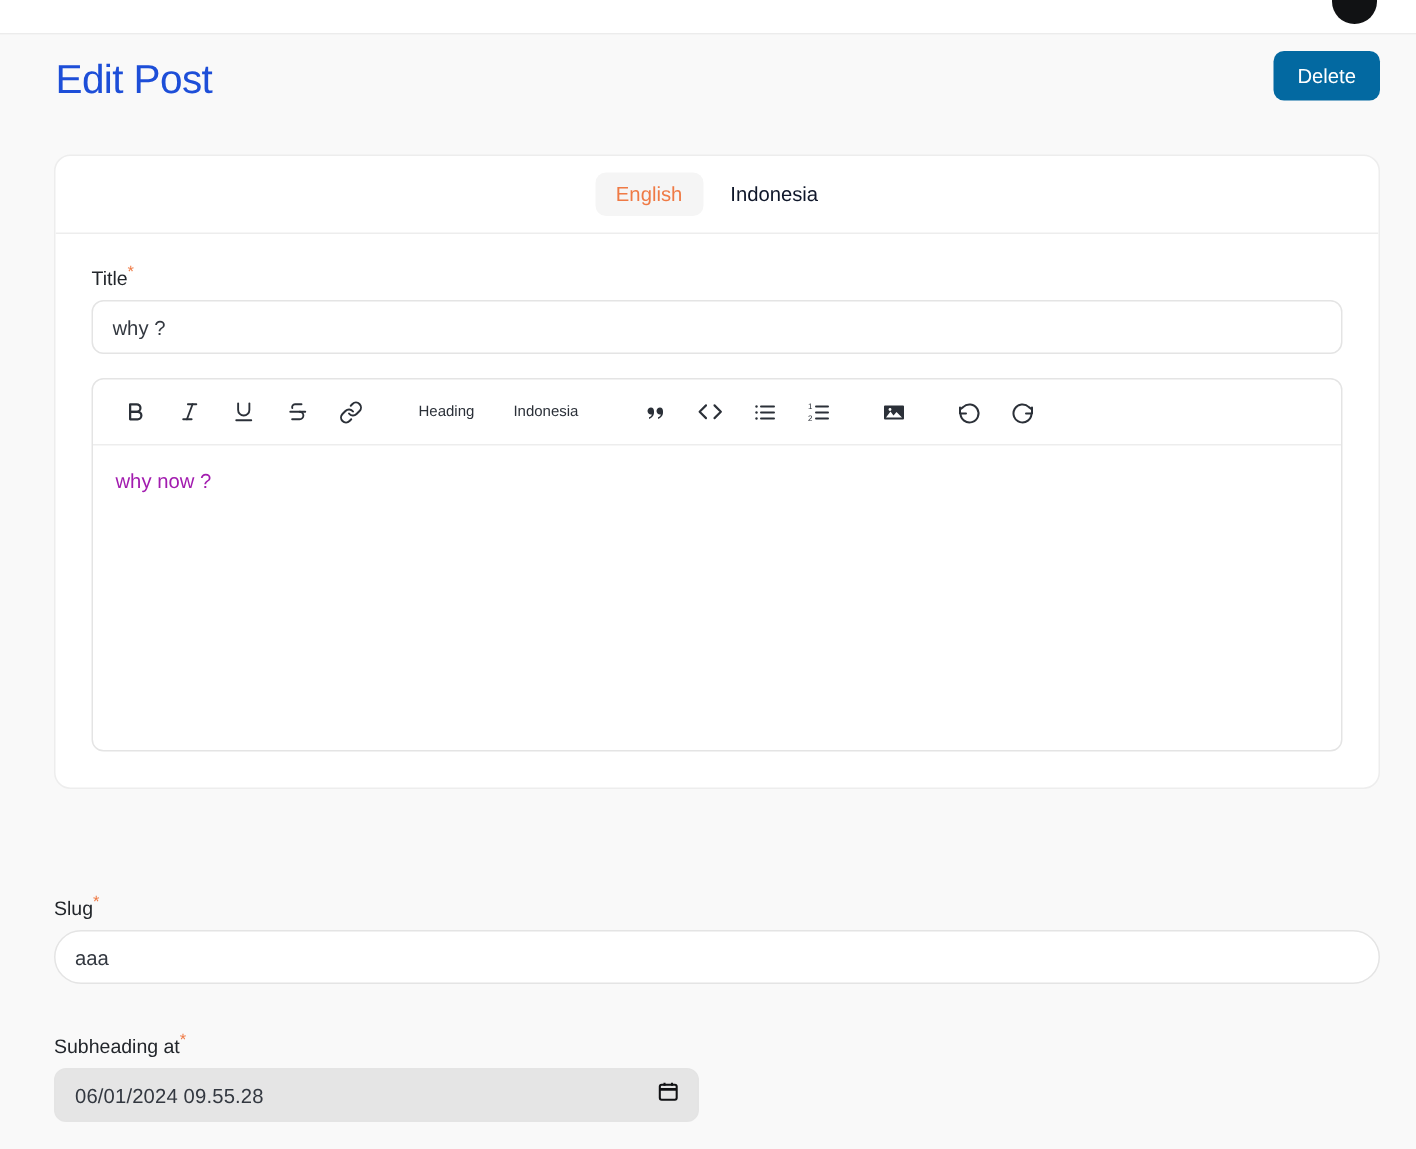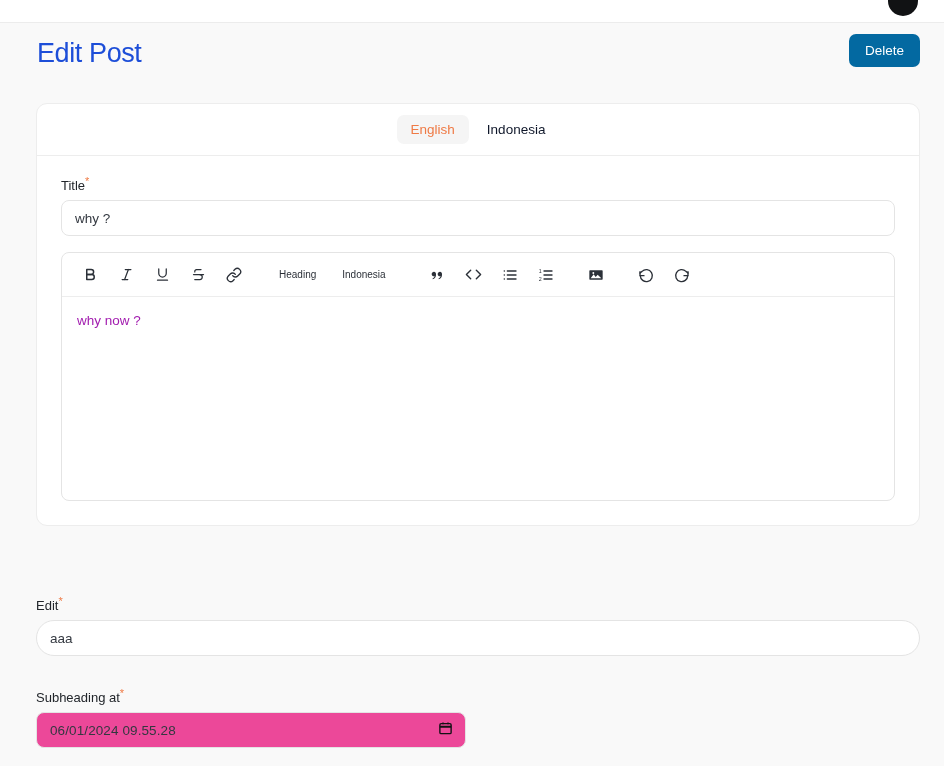--- a/index.html
+++ b/index.html
@@ -192,21 +192,21 @@
 
   .slug-wrap { top: 598px; }
   .published-wrap { top: 690px; }
 
   .date-input-box {
     position: relative;
     width: 430px;
     height: 36px;
     border: 1px solid #e4e4e4;
     border-radius: 8px;
-    background: #ec4899;
+    background: #e5e5e5;
     display: flex;
     align-items: center;
     padding: 0 13px;
   }
   .date-value {
     font-size: 13.5px;
     color: #333840;
     letter-spacing: 0.1px;
   }
   .calendar-icon {
@@ -355,21 +355,21 @@
         </div>
 
         <div class="editor-area" contenteditable="true" style="">why now ?</div>
       </div>
     </div>
 
   </div>
 </div>
 
 <div class="outer-field slug-wrap">
-  <label class="label"><span>Edit</span><span class="req">*</span></label>
+  <label class="label"><span>Slug</span><span class="req">*</span></label>
   <input class="text-input" type="text" value="aaa" style="">
 </div>
 
 <div class="outer-field published-wrap">
   <label class="label"><span>Subheading at</span><span class="req">*</span></label>
   <div class="date-input-box">
     <span class="date-value">06/01/2024 09.55.28</span>
     <span class="calendar-icon">
       <svg width="15" height="15" viewBox="0 0 24 24" fill="none" stroke="currentColor" stroke-width="2.2">
           <rect x="3" y="5" width="18" height="16" rx="2"></rect>

